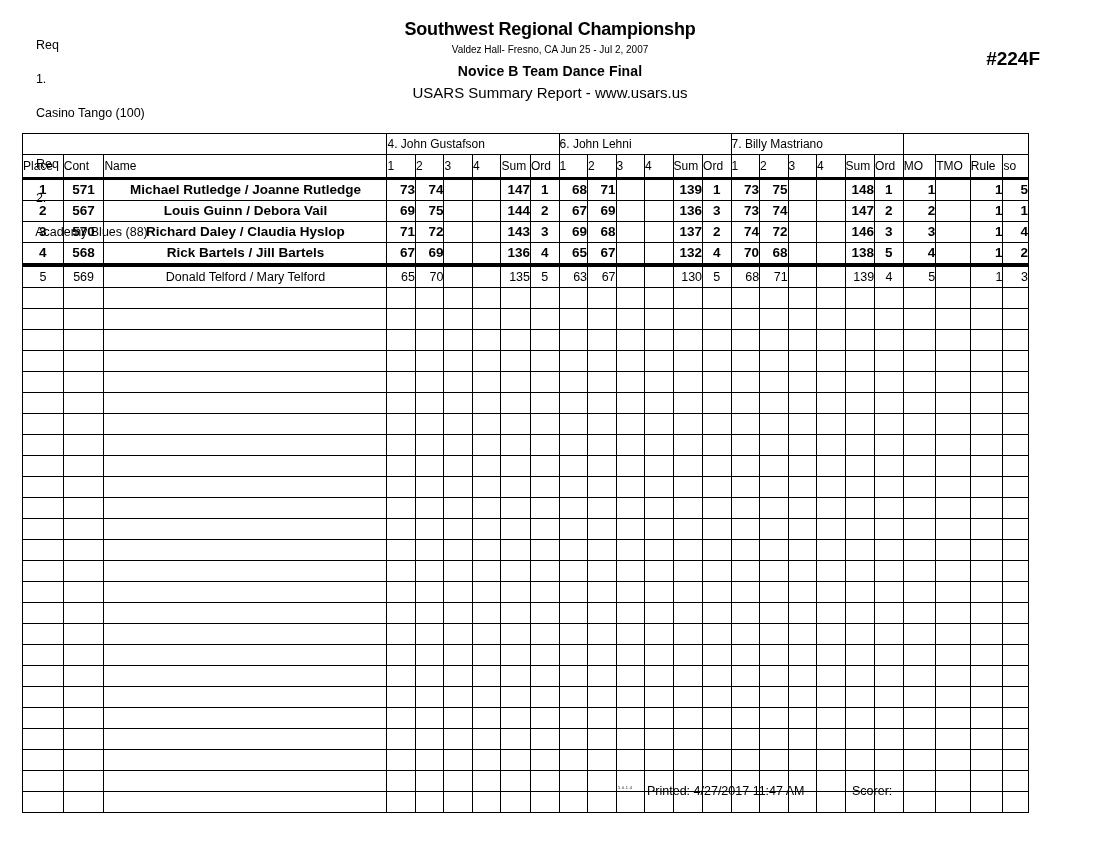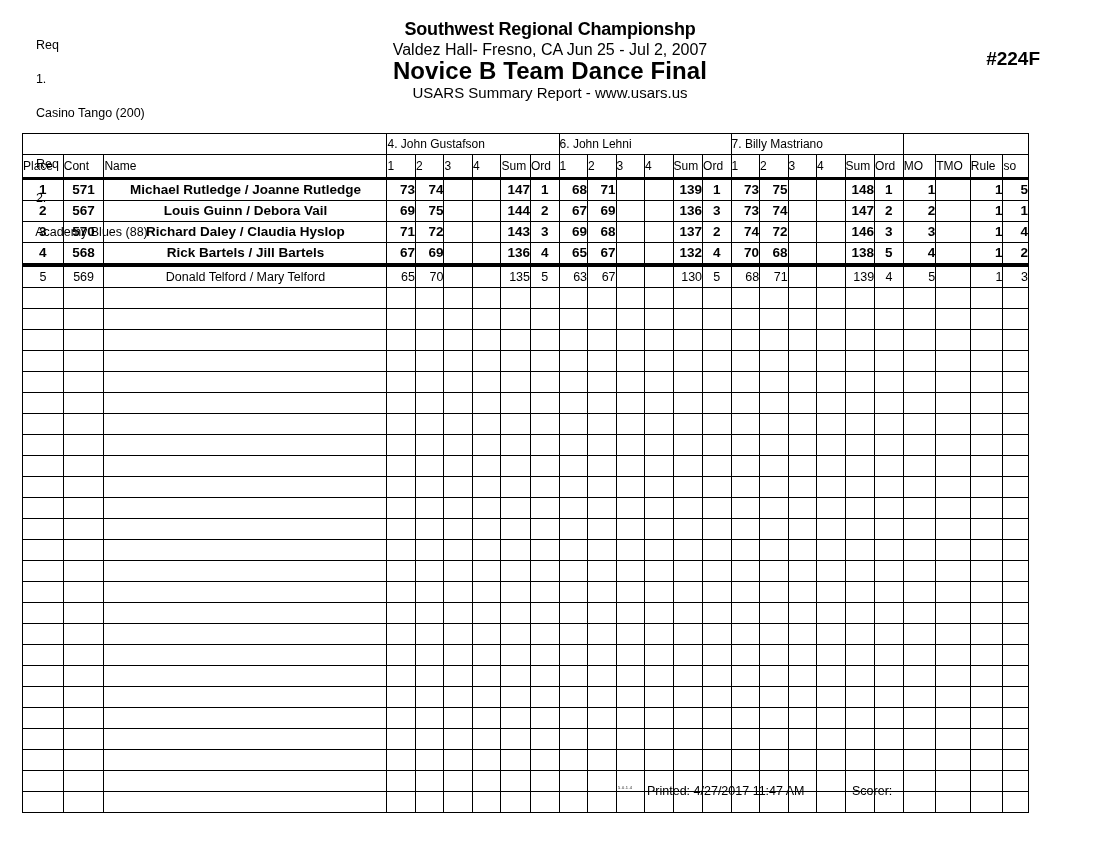--- a/index.html
+++ b/index.html
@@ -18,22 +18,22 @@
     font-size:12.5px;line-height:17px;
   }
   .req-line{white-space:pre;}
 
   
   #title-block{
     position:absolute;left:0;top:18px;width:1100px;
     text-align:center;
   }
   #title-main{font-size:18px;font-weight:bold;letter-spacing:-.2px;line-height:22px;}
-  #title-venue{font-size:16px;line-height:19px;}
-  #title-event{font-size:24px;font-weight:bold;line-height:24px;letter-spacing:.1px;}
+  #title-venue{font-size:10px;line-height:19px;}
+  #title-event{font-size:14px;font-weight:bold;line-height:24px;letter-spacing:.1px;}
   #title-report{font-size:15px;line-height:20px;}
 
   
   #event-code{
     position:absolute;right:60px;top:24px;
     font-size:19px;font-weight:bold;margin-top:24px;
   }
 
   
   #sheet{
@@ -102,21 +102,21 @@
 </style>
 </head>
 <body>
 
 <div id="req-block">
   <div class="req-line">
     <span>Req</span>
     <span>&nbsp;</span>
     <span>1.</span>
     <span>&nbsp;</span>
-    <span>Casino Tango (200)</span>
+    <span>Casino Tango (100)</span>
   </div>
   <div class="req-line">
     <span>Req</span>
     <span>&nbsp;</span>
     <span>2.</span>
     <span>&nbsp;</span>
     <span>Academy Blues (88)</span>
   </div>
 </div>
 

